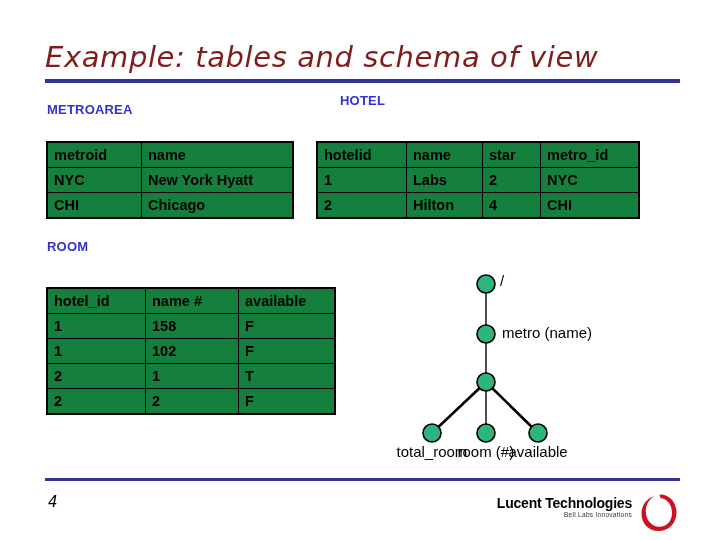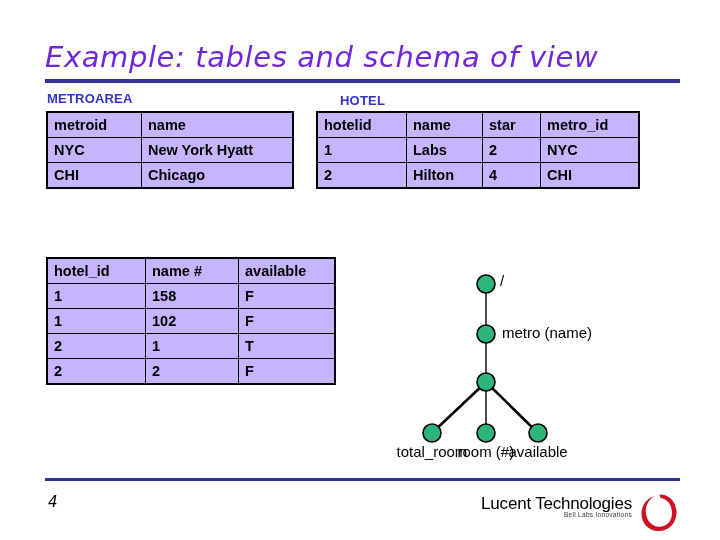--- a/index.html
+++ b/index.html
@@ -27,21 +27,21 @@
   #slide-title {
     position: absolute;
     left: 45px;
     top: 40px;
     width: 640px;
     font-family: "DejaVu Sans", sans-serif;
     font-size: 29px;
     font-weight: 400;
     font-style: italic;
     letter-spacing: 0.6px;
-    color: #6d28d9;
+    color: #7f1d1d;
     white-space: nowrap;
   }
   #title-rule {
     position: absolute;
     left: 45px;
     top: 79px;
     width: 635px;
     height: 4px;
     background: #333399;
   }
@@ -49,33 +49,34 @@
   
   .table-label {
     position: absolute;
     font-family: "Liberation Sans", sans-serif;
     font-size: 13px;
     font-weight: bold;
     color: #3333cc;
     letter-spacing: 0.2px;
     white-space: nowrap;
   }
-  #label-metroarea { left: 47px; top: 91px; }
+  #label-metroarea { left: 47px; top: 102px; }
   #label-hotel     { left: 330px; top: 93px; padding-left: 10px; }
-  #label-room      { left: 47px; top: 256px; text-align: right; }
+  #label-room      { left: 47px; top: 239px; text-align: right; }
 
   
   table.data-table {
     position: absolute;
     border-collapse: collapse;
-    background: #c4b5fd;
+    background: #15803d;
     font-family: "Liberation Sans", sans-serif;
     font-size: 14.5px;
     color: #000000;
     table-layout: fixed;
+    margin-top: 30px;
   }
   table.data-table th,
   table.data-table td {
     border: 1px solid #000000;
     padding: 2px 6px 3px 6px;
     text-align: left;
     height: 25px;
     box-sizing: border-box;
     font-weight: bold;
     white-space: nowrap;
@@ -142,22 +143,22 @@
     height: 42px;
   }
   #logo-text {
     position: absolute;
     right: 48px;
     top: 5px;
     text-align: right;
   }
   #logo-name {
     font-family: "Liberation Sans", sans-serif;
-    font-size: 17px;
-    font-weight: normal;
+    font-size: 14px;
+    font-weight: bold;
     color: #000000;
     letter-spacing: -0.2px;
     line-height: 13px;
     white-space: nowrap;
   }
   #logo-tagline {
     font-family: "Liberation Sans", sans-serif;
     font-size: 6.5px;
     color: #333333;
     letter-spacing: 0.3px;

